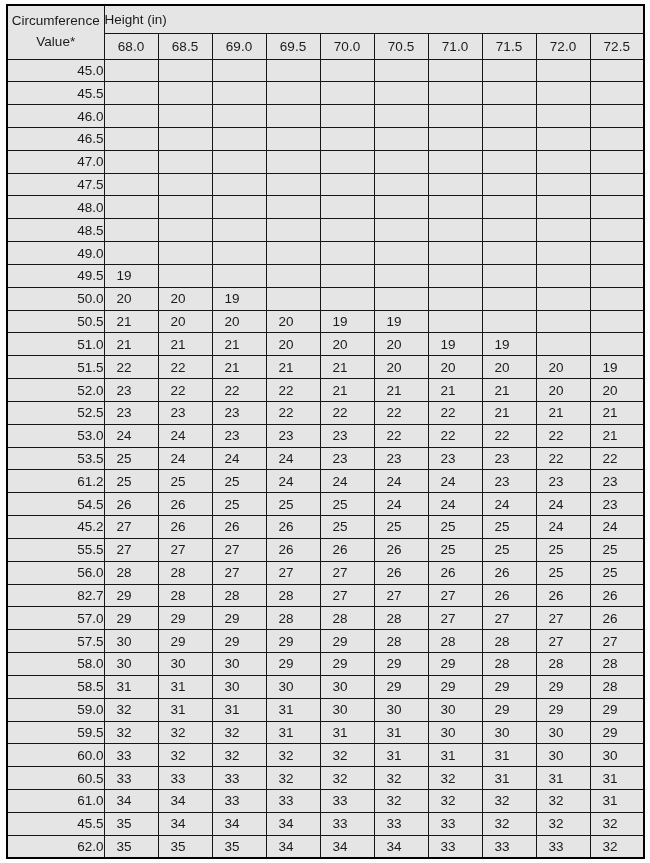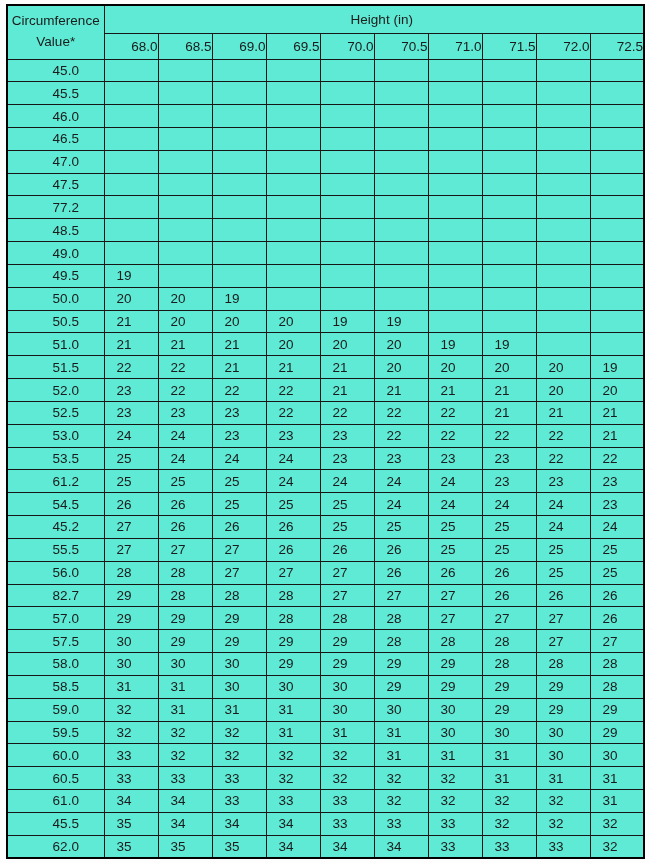--- a/index.html
+++ b/index.html
@@ -15,42 +15,42 @@
     height: 863px;
     background: #fdfdfd;
     padding: 4px 5px 4px 6px;
   }
   table.bf-table {
     border-collapse: collapse;
     table-layout: fixed;
     width: 639px;
     height: 855px;
     border: 2px solid #000;
-    background: #5eead4;
+    background: #e5e5e5;
   }
   .bf-table th, .bf-table td {
     border: 1px solid #161616;
     font-weight: 400;
     font-size: 13.5px;
     padding: 0;
     overflow: hidden;
     white-space: nowrap;
   }
   .bf-table col.circ-col { width: 97px; }
   thead tr.height-label-row { height: 28px; }
   thead tr.height-values-row { height: 26px; }
   tbody tr { height: 22.7px; }
   th.corner-cell {
     text-align: center;
     vertical-align: middle;
     line-height: 1.55;
   }
-  th.height-span-cell { text-align: center; vertical-align: middle; padding-left: 16px; }
-  th.height-col-cell { text-align: right; vertical-align: middle; }
-  td.circ-cell { text-align: center; padding-left: 20px; vertical-align: middle; }
+  th.height-span-cell { text-align: left; vertical-align: middle; }
+  th.height-col-cell { text-align: center; vertical-align: middle; }
+  td.circ-cell { text-align: right; padding-left: 20px; vertical-align: middle; }
   td.value-cell { text-align: left; padding-left: 12px; vertical-align: middle; }
 </style>
 </head>
 <body>
 
 <div class="page">
   <table class="bf-table">
     <colgroup id="colgroup">
       <col class="circ-col">
     <col>
@@ -158,21 +158,21 @@
           <td class="value-cell"></td>
           <td class="value-cell"></td>
           <td class="value-cell"></td>
           <td class="value-cell"></td>
           <td class="value-cell"></td>
           <td class="value-cell"></td>
           <td class="value-cell"></td>
           <td class="value-cell"></td>
         </tr>
         <tr>
-          <td class="circ-cell">77.2</td>
+          <td class="circ-cell">48.0</td>
           <td class="value-cell"></td>
           <td class="value-cell"></td>
           <td class="value-cell"></td>
           <td class="value-cell"></td>
           <td class="value-cell"></td>
           <td class="value-cell"></td>
           <td class="value-cell"></td>
           <td class="value-cell"></td>
           <td class="value-cell"></td>
           <td class="value-cell"></td>

